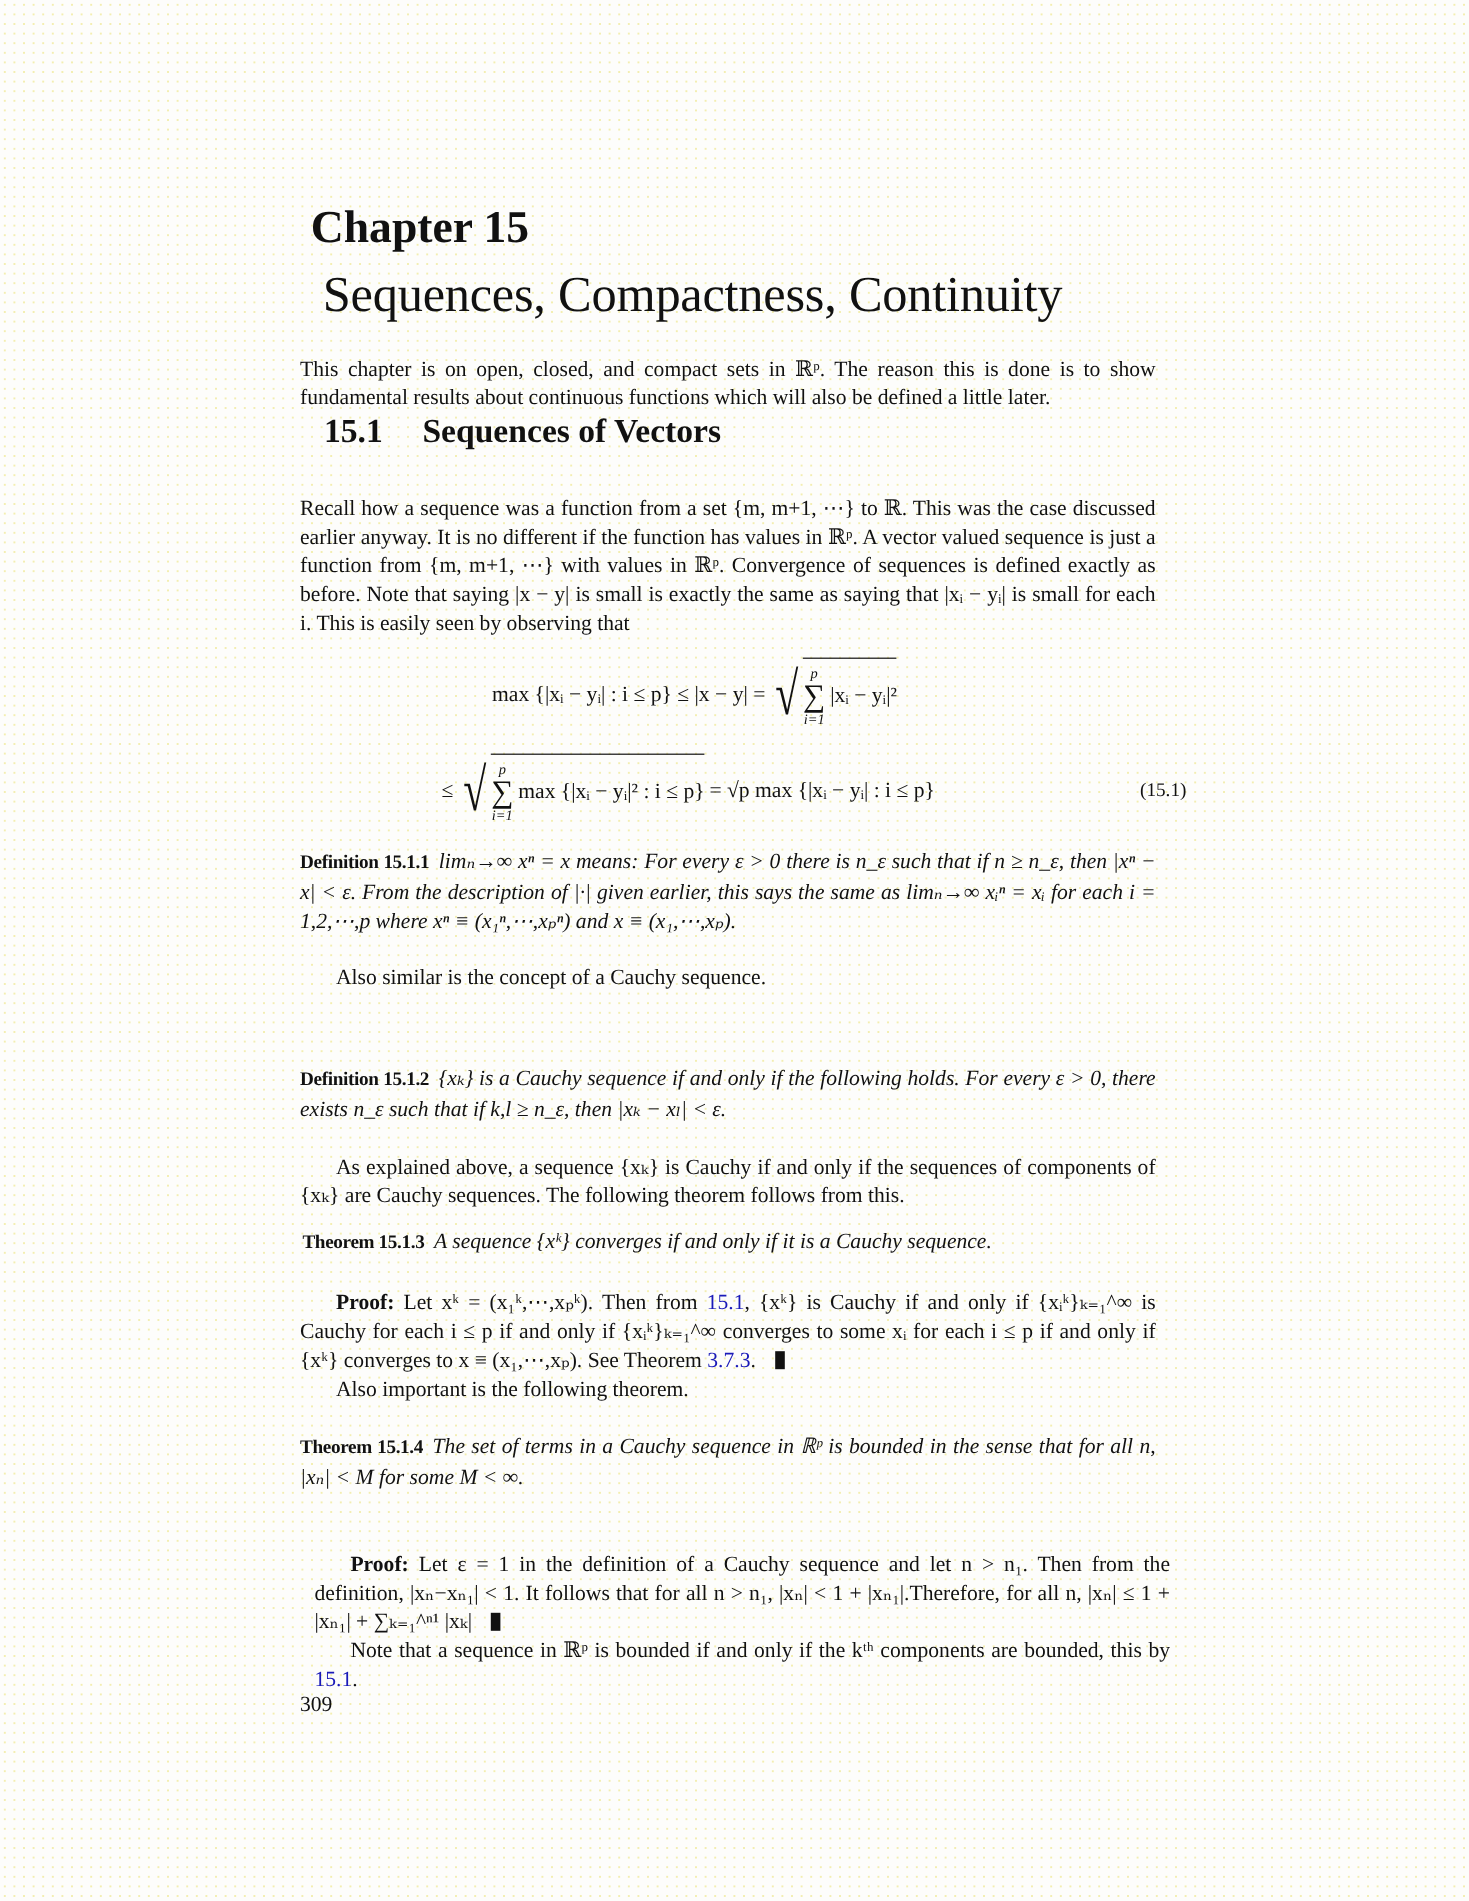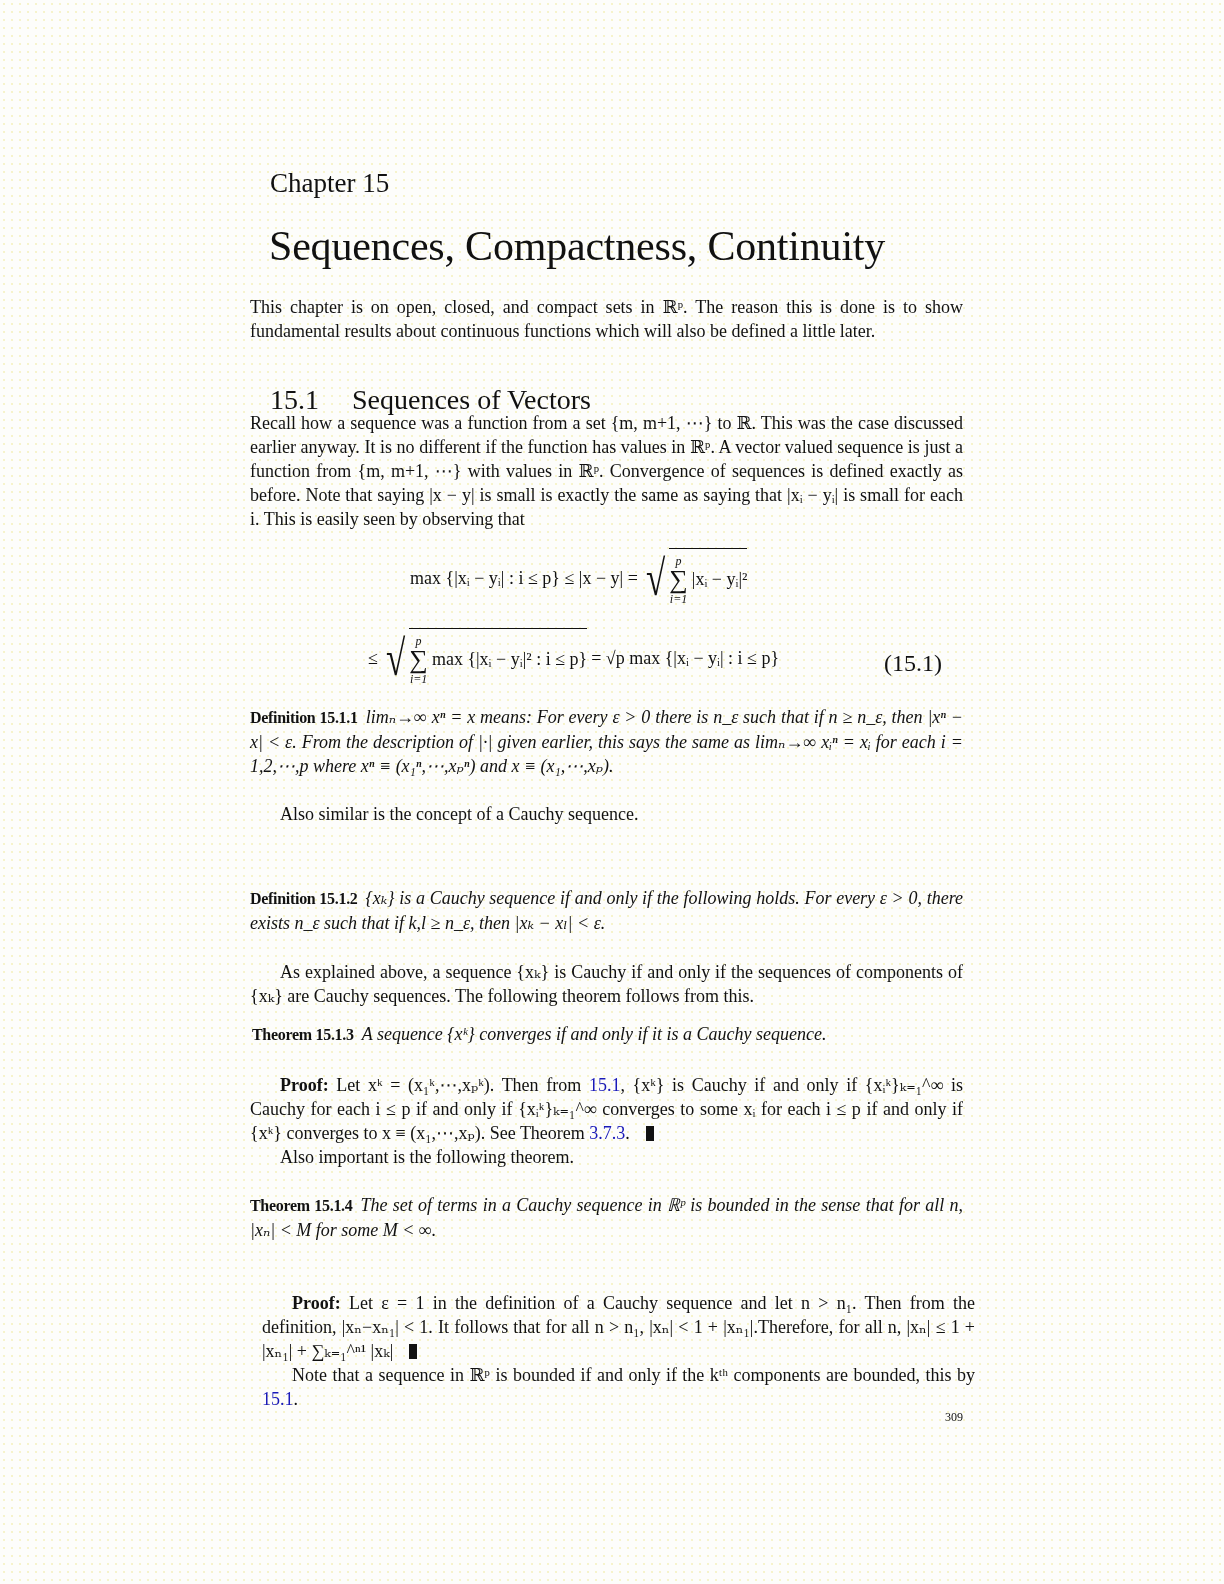--- a/index.html
+++ b/index.html
@@ -6,39 +6,39 @@
   body {
     width: 1224px; height: 1584px; position: relative; overflow: hidden;
     background-color: #fdfdfb;
     background-image: radial-gradient(#f3eeb0 0.6px, transparent 0.9px);
     background-size: 8px 8px;
     font-family: "Liberation Serif", "DejaVu Serif", serif;
     color: #111;
   }
   .page { position: absolute; left: 250px; top: 0; width: 713px; }
   .abs { position: absolute; }
-  .chapter-label { left: 20px; top: 168px; font-size: 27px; font-weight: normal; white-space: nowrap; }
+  .chapter-label { left: 9px; top: 168px; font-size: 38px; font-weight: bold; white-space: nowrap; }
   .chapter-title { left: 19px; top: 222px; font-size: 42px; font-weight: normal; white-space: nowrap; letter-spacing: -0.2px; }
   p, .blk { margin: 0; font-size: 18px; line-height: 24px; text-align: justify; }
   .intro { top: 295px; left: 0; width: 713px; }
-  .section-head { top: 384px; left: 20px; font-size: 28px; font-weight: normal; white-space: nowrap; }
+  .section-head { top: 344px; left: 20px; font-size: 28px; font-weight: bold; white-space: nowrap; }
   .section-head .num { margin-right: 26px; }
   .recall { top: 411px; left: 0; width: 713px; }
   .eq1 { top: 548px; left: 160px; font-size: 18px; white-space: nowrap; }
   .eq2 { top: 628px; left: 118px; font-size: 18px; white-space: nowrap; }
-  .eqnum { top: 650px; left: 634px; font-size: 24px; }
+  .eqnum { top: 650px; left: 700px; font-size: 16px; }
   .def1 { top: 705px; left: 0; width: 713px; }
   .para-a { top: 802px; left: 0; width: 713px; }
   .def2 { top: 886px; left: 0; width: 713px; }
   .para-b { top: 960px; left: 0; width: 713px; }
   .thm3 { top: 1022px; left: 2px; width: 713px; }
   .proof3 { top: 1073px; left: 0; width: 713px; }
   .thm4 { top: 1193px; left: 0; width: 713px; }
   .proof4 { top: 1262px; left: 12px; width: 713px; margin-top: 29px; }
-  .pagenum { top: 1410px; left: 0; width: 713px; text-align: right; font-size: 12px; }
+  .pagenum { top: 1410px; left: 0; width: 713px; text-align: left; font-size: 18px; }
   .env-head { font-size: 16px; font-weight: bold; margin-right: 8px; letter-spacing: -0.3px; }
   .it { font-style: italic; }
   .indent { text-indent: 30px; }
   .link { color: #1a1ab8; cursor: pointer; }
   .qed { display: inline-block; width: 8px; height: 15px; background: #111; margin-left: 16px; vertical-align: -2px; }
   .math-line { display: flex; align-items: center; gap: 4px; }
   .sqrt { display: inline-flex; align-items: stretch; }
   .radical { font-size: 50px; line-height: 60px; transform: scaleX(0.7); }
   .radicand { border-top: 1.2px solid #111; padding-top: 2px; display: inline-flex; align-items: center; gap: 4px; }
   .sum { display: inline-flex; flex-direction: column; align-items: center; line-height: 1; }

